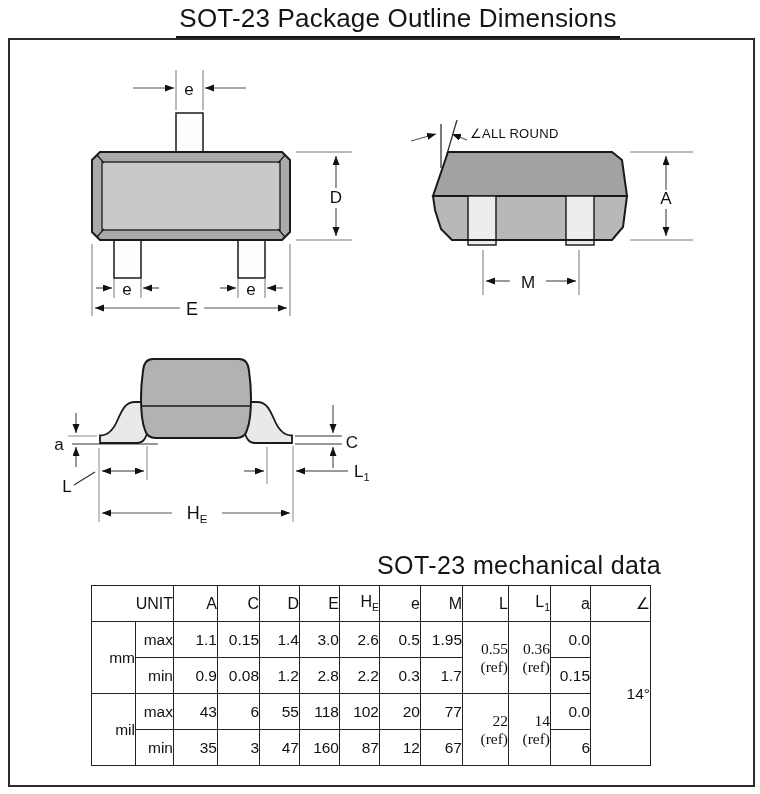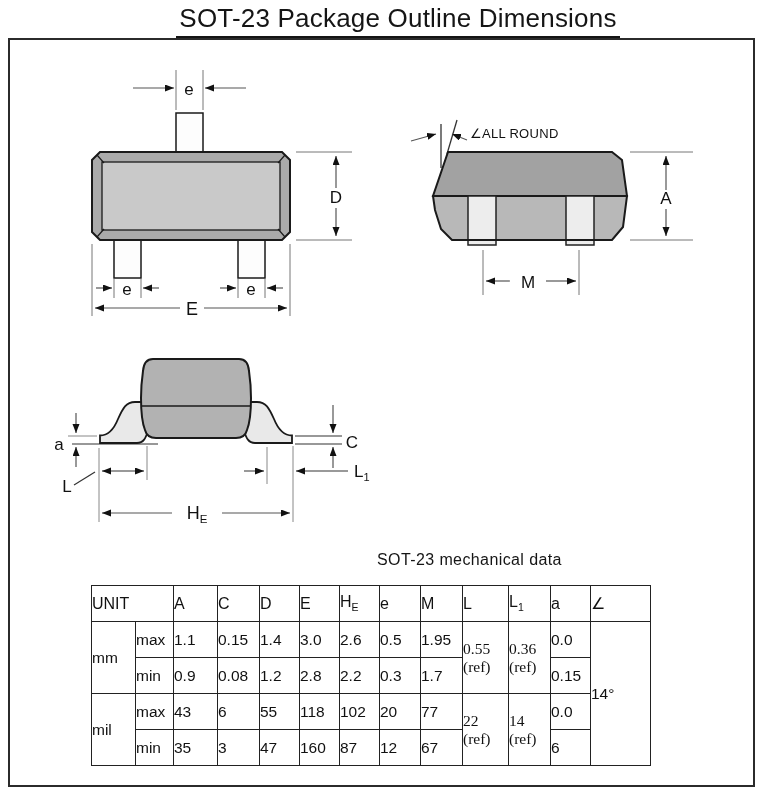--- a/index.html
+++ b/index.html
@@ -4,23 +4,23 @@
 <style>
   html,body{margin:0;padding:0;background:#fff;}
   .page{position:relative;width:760px;height:794px;background:#fff;overflow:hidden;
         font-family:"Liberation Sans","DejaVu Sans",sans-serif;color:#111;}
   .doc-title{position:absolute;top:3px;left:0;width:100%;text-align:center;
              font-size:26px;letter-spacing:0.2px;color:#151515;}
   .doc-title span{display:inline-block;border-bottom:2.5px solid #151515;padding:0 3px 2px 3px;margin-left:36px;}
   .frame{position:absolute;left:8px;top:38px;width:743px;height:745px;border:2px solid #2b2b2b;background:#fff;}
   svg.diagrams{position:absolute;left:0;top:0;}
   svg text{fill:#111;font-family:"Liberation Sans","DejaVu Sans",sans-serif;}
-  .mech-title{position:absolute;left:377px;top:551px;font-size:16px;letter-spacing:0.4px;color:#151515;}
+  .mech-title{position:absolute;left:377px;top:551px;font-size:25px;letter-spacing:0.4px;color:#151515;}
   table.mech{position:absolute;left:91px;top:585px;border-collapse:collapse;table-layout:fixed;}
-  table.mech td{border:1.6px solid #222;text-align:left;vertical-align:middle;
+  table.mech td{border:1.6px solid #222;text-align:right;vertical-align:middle;
                 font-size:15.5px;color:#111;padding:0;height:35px;background:#fff;}
   table.mech td.hdr{font-size:16px;}
   table.mech td .tline{display:block;line-height:1.12;font-family:Liberation Serif, serif;}
   table.mech sub{font-size:10.5px;}
 </style>
 </head>
 <body>
 
 <div class="page">
 

